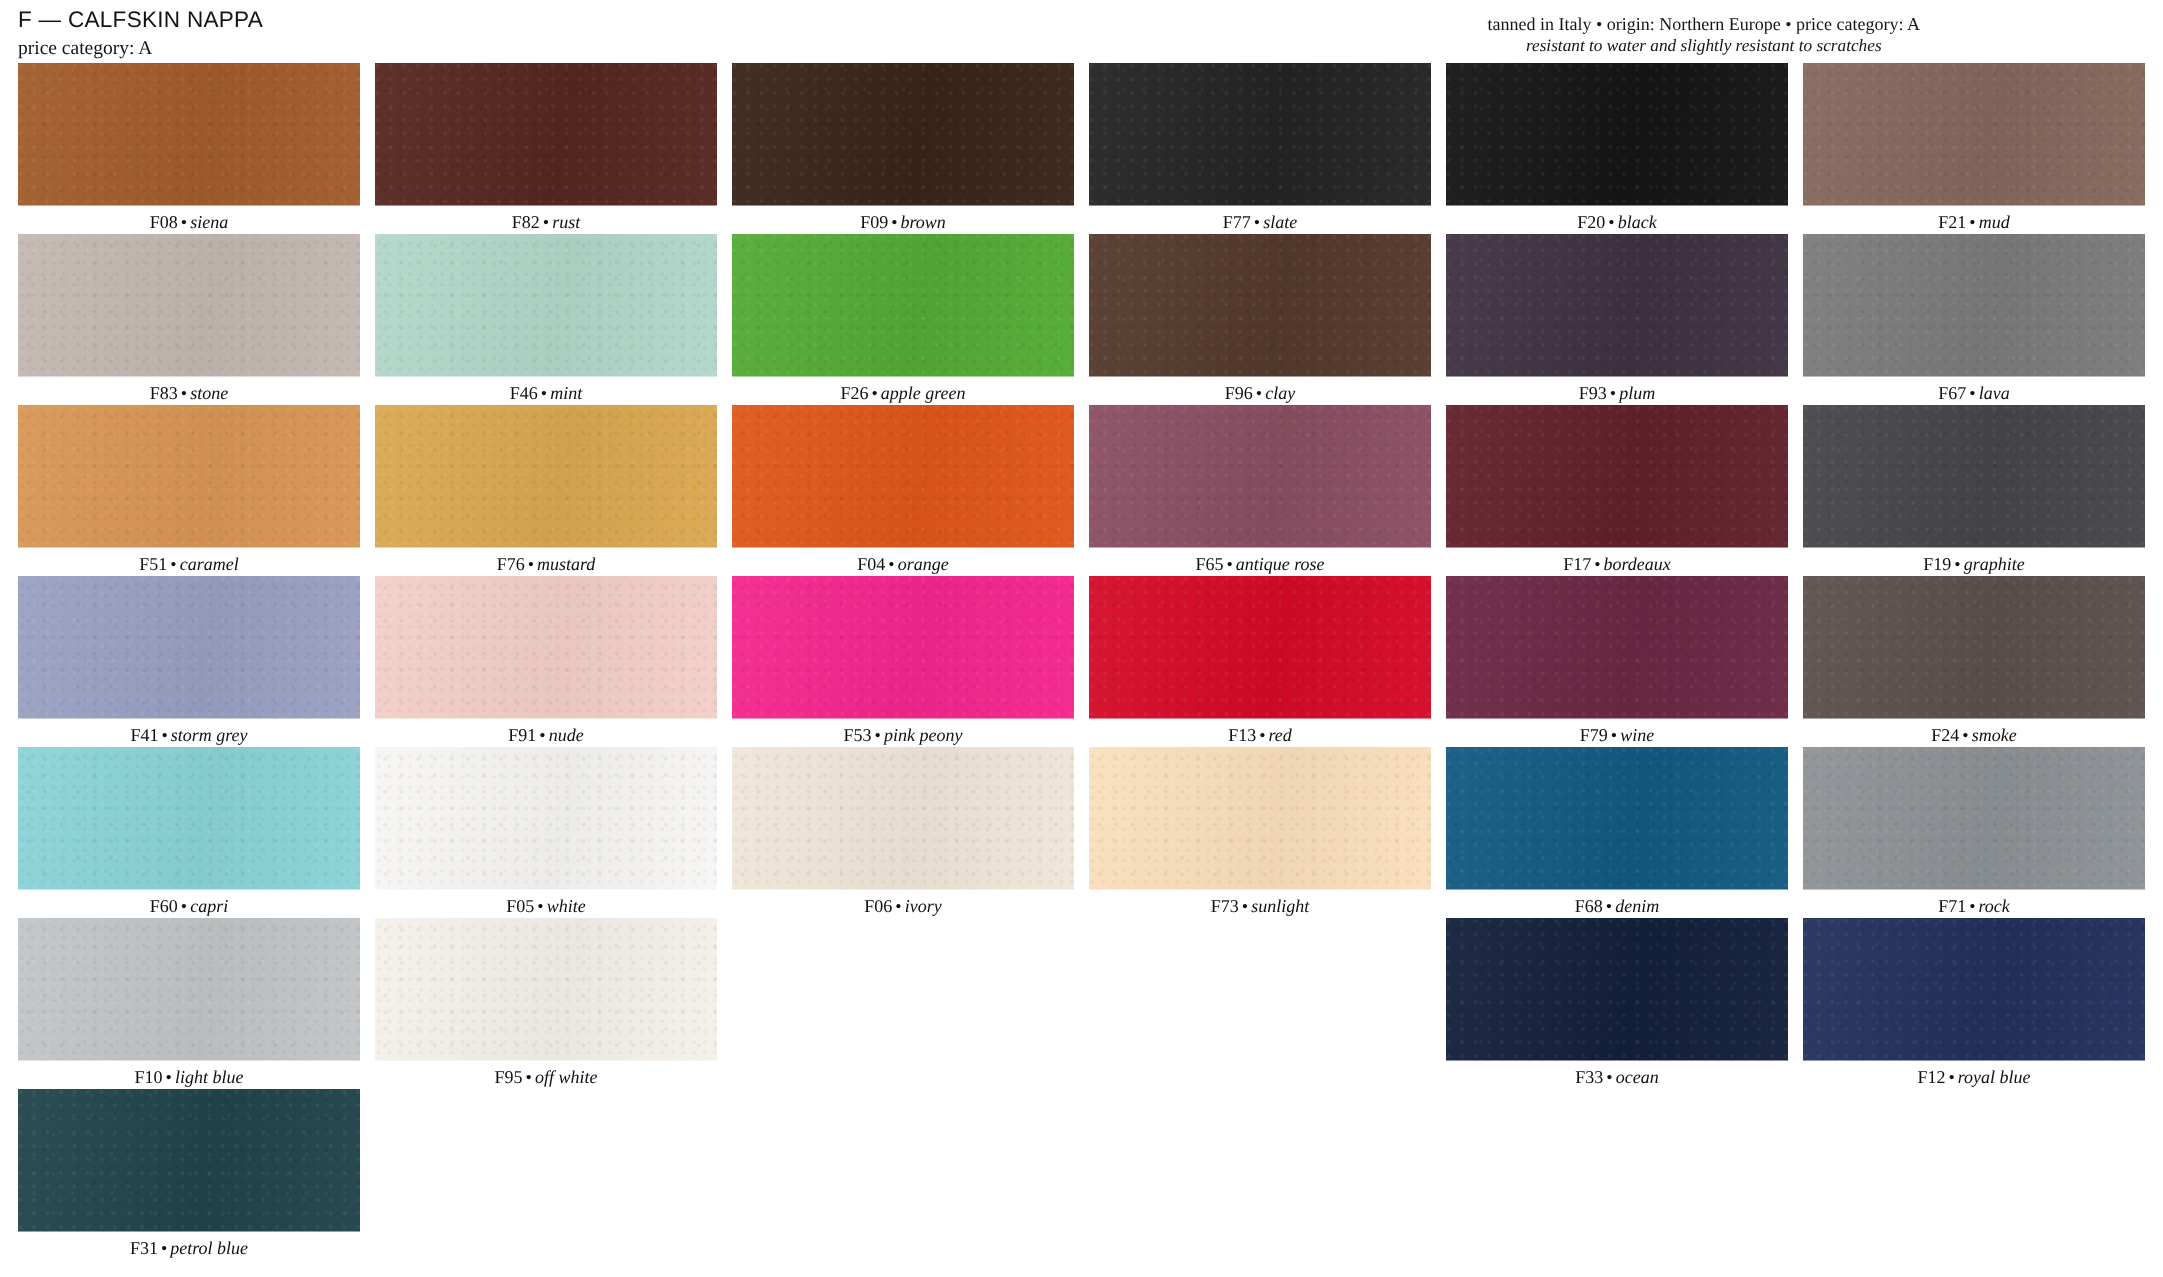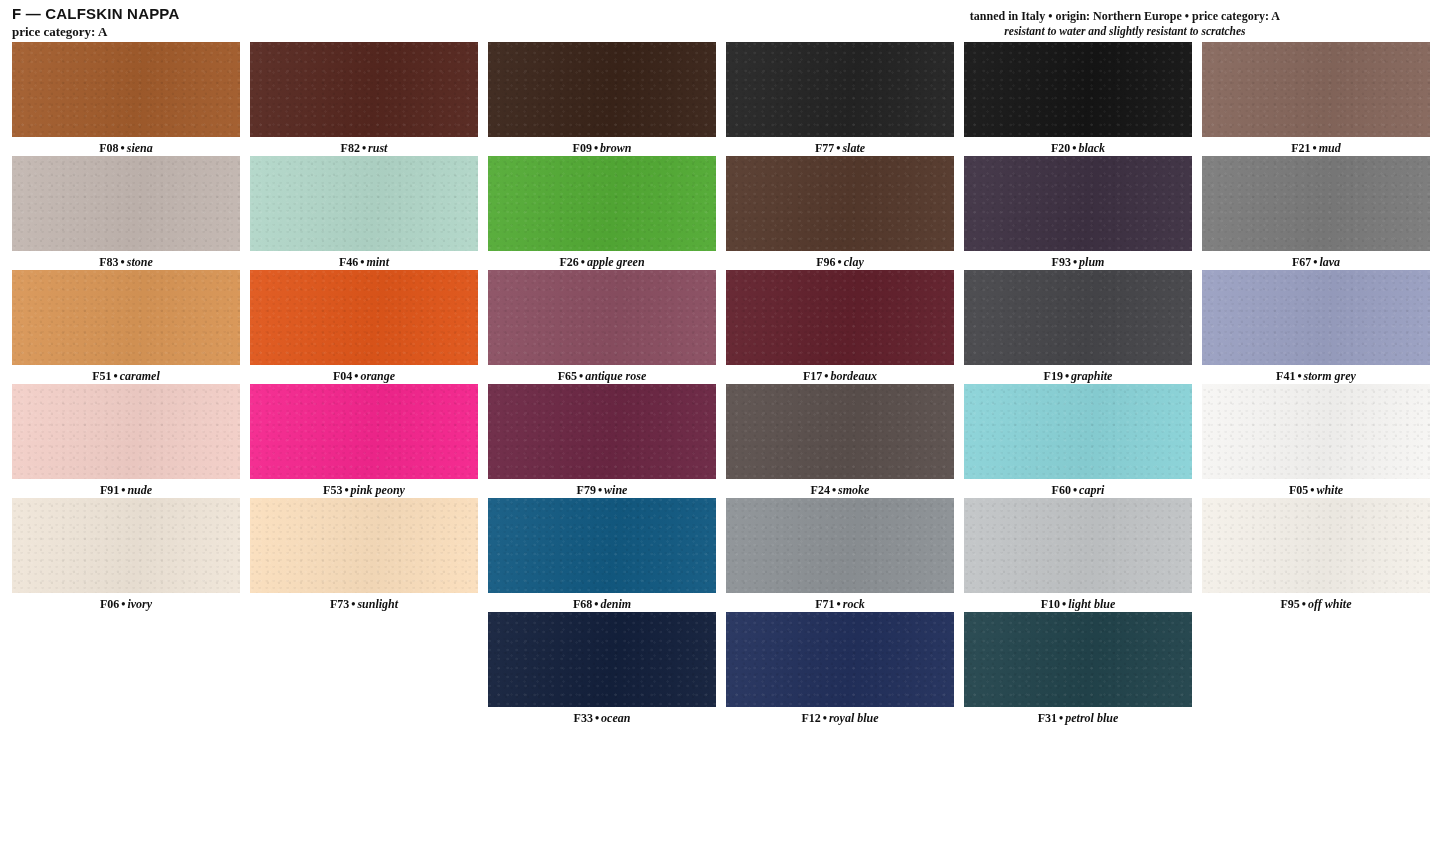--- a/index.html
+++ b/index.html
@@ -11,21 +11,20 @@
     width: 1442px;
     height: 851px;
     font-family: "Liberation Sans", sans-serif;
     color: #111111;
     overflow: hidden;
   }
   .page {
     position: relative;
     width: 1288px;
     height: 851px;
-    font-weight: bold;
   }
 
   
   .header-left {
     position: absolute;
     left: 12px;
     top: 5px;
   }
   .title {
     font-family: "Liberation Sans", sans-serif;
@@ -184,20 +183,24 @@
       </div>
       <div class="cell">
         <div class="swatch" style="background: rgb(123, 123, 123);"></div>
         <div class="caption"><span class="code">F67</span><span class="sep">•</span><span class="name">lava</span></div>
       </div>
       <div class="cell">
         <div class="swatch" style="background: rgb(217, 150, 86);"></div>
         <div class="caption"><span class="code">F51</span><span class="sep">•</span><span class="name">caramel</span></div>
       </div>
       <div class="cell">
+        <div class="swatch" style="background: rgb(219, 168, 81);"></div>
+        <div class="caption"><span class="code">F76</span><span class="sep">•</span><span class="name">mustard</span></div>
+      </div>
+      <div class="cell">
         <div class="swatch" style="background: rgb(224, 86, 26);"></div>
         <div class="caption"><span class="code">F04</span><span class="sep">•</span><span class="name">orange</span></div>
       </div>
       <div class="cell">
         <div class="swatch" style="background: rgb(139, 79, 98);"></div>
         <div class="caption"><span class="code">F65</span><span class="sep">•</span><span class="name">antique rose</span></div>
       </div>
       <div class="cell">
         <div class="swatch" style="background: rgb(98, 32, 44);"></div>
         <div class="caption"><span class="code">F17</span><span class="sep">•</span><span class="name">bordeaux</span></div>
@@ -212,20 +215,24 @@
       </div>
       <div class="cell">
         <div class="swatch" style="background: rgb(243, 207, 200);"></div>
         <div class="caption"><span class="code">F91</span><span class="sep">•</span><span class="name">nude</span></div>
       </div>
       <div class="cell">
         <div class="swatch" style="background: rgb(245, 38, 142);"></div>
         <div class="caption"><span class="code">F53</span><span class="sep">•</span><span class="name">pink peony</span></div>
       </div>
       <div class="cell">
+        <div class="swatch" style="background: rgb(213, 10, 40);"></div>
+        <div class="caption"><span class="code">F13</span><span class="sep">•</span><span class="name">red</span></div>
+      </div>
+      <div class="cell">
         <div class="swatch" style="background: rgb(108, 39, 68);"></div>
         <div class="caption"><span class="code">F79</span><span class="sep">•</span><span class="name">wine</span></div>
       </div>
       <div class="cell">
         <div class="swatch" style="background: rgb(91, 80, 77);"></div>
         <div class="caption"><span class="code">F24</span><span class="sep">•</span><span class="name">smoke</span></div>
       </div>
       <div class="cell">
         <div class="swatch" style="background: rgb(138, 211, 216);"></div>
         <div class="caption"><span class="code">F60</span><span class="sep">•</span><span class="name">capri</span></div>

